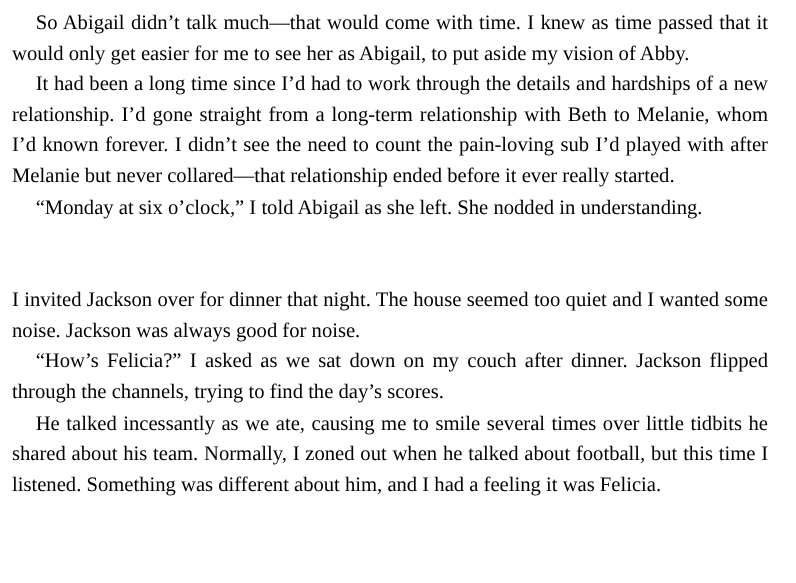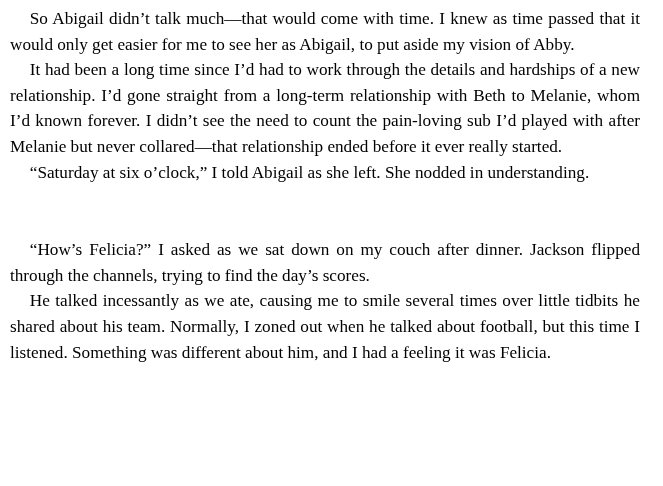--- a/index.html
+++ b/index.html
@@ -41,23 +41,24 @@
   }
 </style>
 </head>
 <body>
 
 <div class="page">
 
   <div class="block">
     <p class="para">So Abigail didn’t talk much—that would come with time. I knew as time passed that it would only get easier for me to see her as Abigail, to put aside my vision of Abby.</p>
     <p class="para">It had been a long time since I’d had to work through the details and hardships of a new relationship. I’d gone straight from a long-term relationship with Beth to Melanie, whom I’d known forever. I didn’t see the need to count the pain-loving sub I’d played with after Melanie but never collared—that relationship ended before it ever really started.</p>
-    <p class="para">“Saturday at six o’clock,” I told Abigail as she left. She nodded in understanding.</p>
+    <p class="para">“Monday at six o’clock,” I told Abigail as she left. She nodded in understanding.</p>
   </div>
 
   <div class="section-gap"></div>
 
   <div class="block">
+    <p class="para noindent">I invited Jackson over for dinner that night. The house seemed too quiet and I wanted some noise. Jackson was always good for noise.</p>
     <p class="para">“How’s Felicia?” I asked as we sat down on my couch after dinner. Jackson flipped through the channels, trying to find the day’s scores.</p>
     <p class="para">He talked incessantly as we ate, causing me to smile several times over little tidbits he shared about his team. Normally, I zoned out when he talked about football, but this time I listened. Something was different about him, and I had a feeling it was Felicia.</p>
   </div>
 
 </div>
 
 </body></html>

